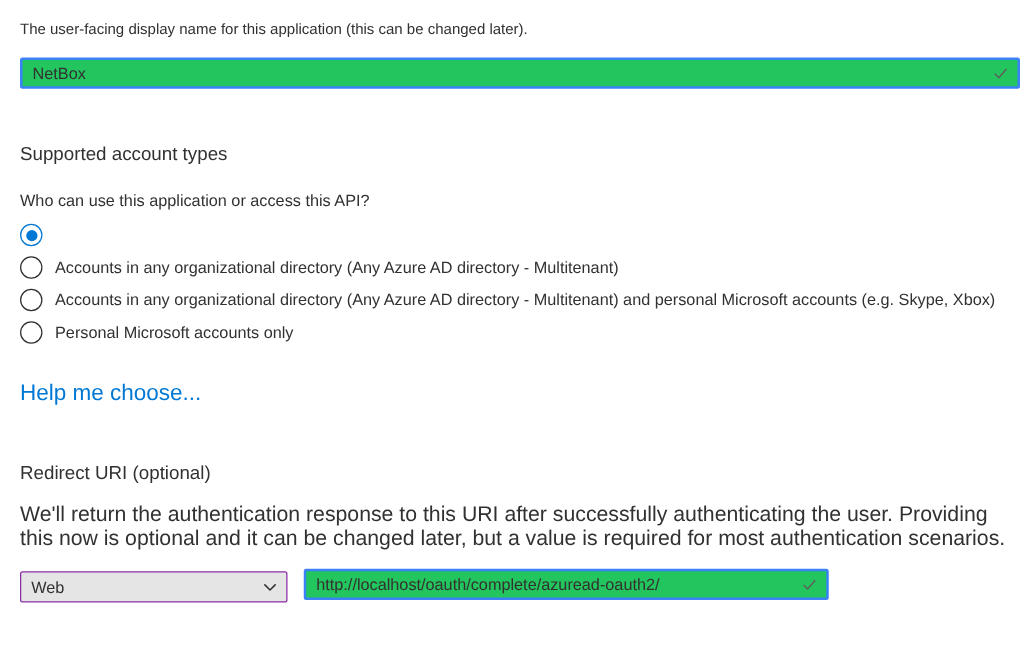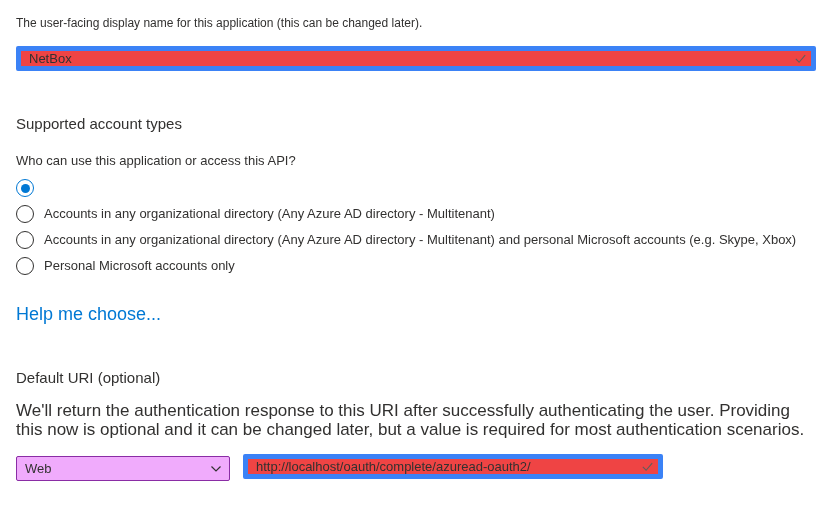--- a/index.html
+++ b/index.html
@@ -29,23 +29,23 @@
   }
 
   .input-wrap {
     position: relative;
     margin-top: 13px;
     width: 800px;
     height: 25px;
   }
   .text-input {
     width: 100%; height: 25px;
-    border: 5px solid #3b82f6;
+    border: 2px solid #3b82f6;
     border-radius: 2px;
-    background: #ef4444;
+    background: #22c55e;
     font-family: "Liberation Sans", sans-serif;
     font-size: 13px;
     color: #323130;
     padding: 0 30px 0 8px;
     outline: none;
   }
   .input-check {
     position: absolute;
     right: 8px; top: 5px;
     width: 15px; height: 15px;
@@ -118,21 +118,21 @@
     gap: 13px;
   }
   .select-wrap {
     position: relative;
     width: 214px; height: 25px;
   }
   .select-control {
     width: 100%; height: 25px;
     border: 1px solid #8a2da5;
     border-radius: 2px;
-    background: #f0abfc;
+    background: #e5e5e5;
     font-size: 13px;
     color: #323130;
     display: flex;
     align-items: center;
     padding: 0 28px 0 8px;
     cursor: pointer;
   }
   .select-chevron {
     position: absolute;
     right: 8px; top: 7px;
@@ -185,21 +185,21 @@
       <span class="radio-outer">
           <span class="radio-dot"></span>
         </span>
       <span class="radio-label">Personal Microsoft accounts only</span>
     </div>
   </div>
 
   <a class="help-link">Help me choose...</a>
 
   
-  <div class="section-heading redirect-heading">Default URI (optional)</div>
+  <div class="section-heading redirect-heading">Redirect URI (optional)</div>
   <div class="redirect-desc">We'll return the authentication response to this URI after successfully authenticating the user. Providing this now is optional and it can be changed later, but a value is required for most authentication scenarios.</div>
 
   <div class="controls-row">
     <div class="select-wrap">
       <div class="select-control">
         <span>Web</span>
       </div>
       <svg class="select-chevron" viewBox="0 0 12 12">
         <path d="M1.5 3.5 L6 8 L10.5 3.5" fill="none" stroke="#323130" stroke-width="1.2"></path>
       </svg>

